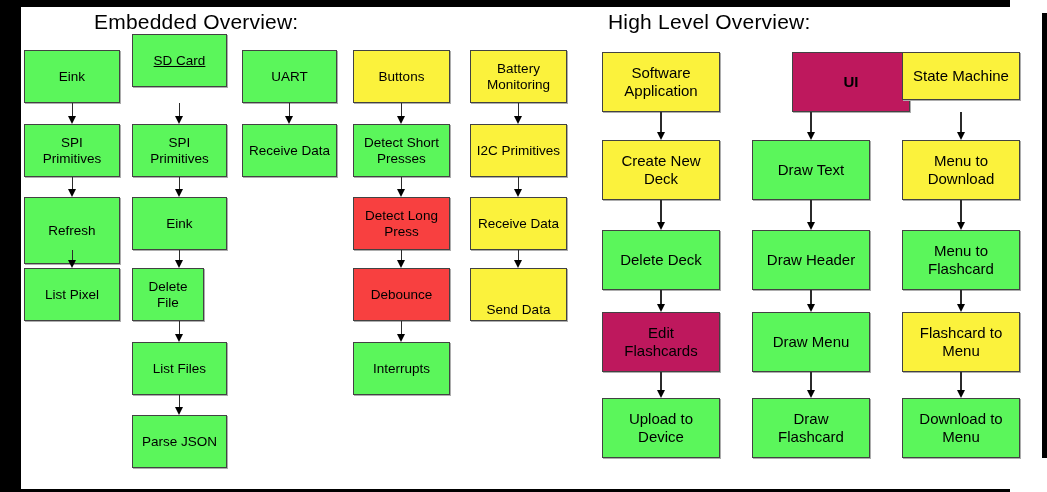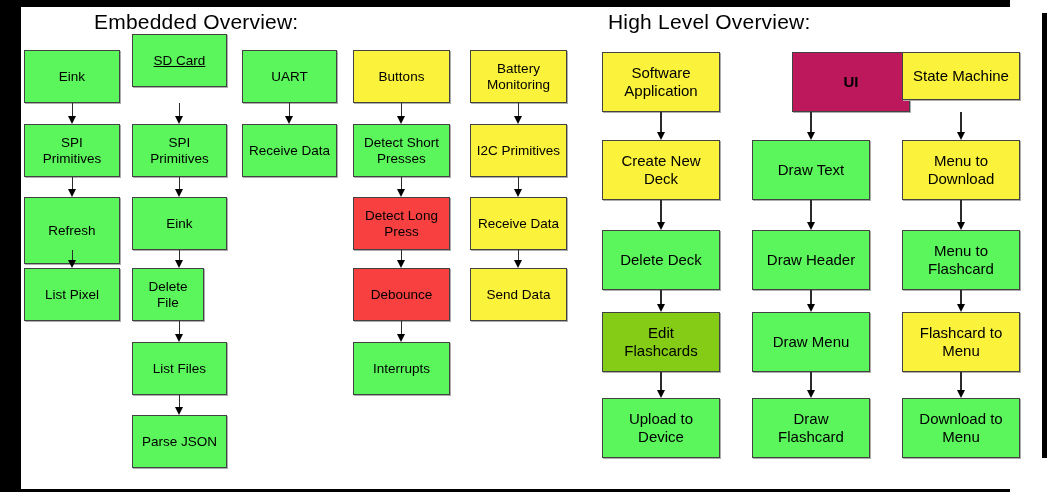--- a/index.html
+++ b/index.html
@@ -151,41 +151,41 @@
     <div class="flow-node embedded" style="left: 470px; top: 124px; width: 97px; height: 53px; background: rgb(251, 242, 60);">
       <span>I2C Primitives</span>
     </div>
     <div class="arrow-line" style="left: 518px; top: 177px; width: 1px; height: 13px;"></div>
     <div class="arrow-head" style="left: 514px; top: 189px;"></div>
     <div class="flow-node embedded" style="left: 470px; top: 197px; width: 97px; height: 53px; background: rgb(251, 242, 60);">
       <span>Receive Data</span>
     </div>
     <div class="arrow-line" style="left: 518px; top: 250px; width: 1px; height: 11px;"></div>
     <div class="arrow-head" style="left: 514px; top: 260px;"></div>
-    <div class="flow-node embedded" style="left: 470px; top: 268px; width: 97px; height: 53px; background: rgb(251, 242, 60);">
+    <div class="flow-node embedded" style="left: 470px; top: 268px; width: 97px; height: 53px; background: rgb(251, 242, 60); align-items: flex-end;">
       <span>Send Data</span>
     </div>
     <div class="flow-node high-level" style="left: 602px; top: 52px; width: 118px; height: 60px; background: rgb(251, 242, 60);">
       <span>Software
 Application</span>
     </div>
     <div class="arrow-line" style="left: 660px; top: 112px; width: 2px; height: 21px;"></div>
     <div class="arrow-head" style="left: 656.5px; top: 132px;"></div>
     <div class="flow-node high-level" style="left: 602px; top: 140px; width: 118px; height: 60px; background: rgb(251, 242, 60);">
       <span>Create New
 Deck</span>
     </div>
     <div class="arrow-line" style="left: 660px; top: 200px; width: 2px; height: 23px;"></div>
     <div class="arrow-head" style="left: 656.5px; top: 222px;"></div>
     <div class="flow-node high-level" style="left: 602px; top: 230px; width: 118px; height: 60px; background: rgb(91, 246, 91);">
       <span>Delete Deck</span>
     </div>
     <div class="arrow-line" style="left: 660px; top: 290px; width: 2px; height: 15px;"></div>
     <div class="arrow-head" style="left: 656.5px; top: 304px;"></div>
-    <div class="flow-node high-level" style="left: 602px; top: 312px; width: 118px; height: 60px; background: #84cc16;">
+    <div class="flow-node high-level" style="left: 602px; top: 312px; width: 118px; height: 60px; background: #be185d;">
       <span>Edit
 Flashcards</span>
     </div>
     <div class="arrow-line" style="left: 660px; top: 372px; width: 2px; height: 19px;"></div>
     <div class="arrow-head" style="left: 656.5px; top: 390px;"></div>
     <div class="flow-node high-level" style="left: 602px; top: 398px; width: 118px; height: 60px; background: rgb(91, 246, 91);">
       <span>Upload to
 Device</span>
     </div>
     <div class="flow-node high-level" style="left: 792px; top: 52px; width: 118px; height: 60px; background: #be185d; font-weight: bold;">

